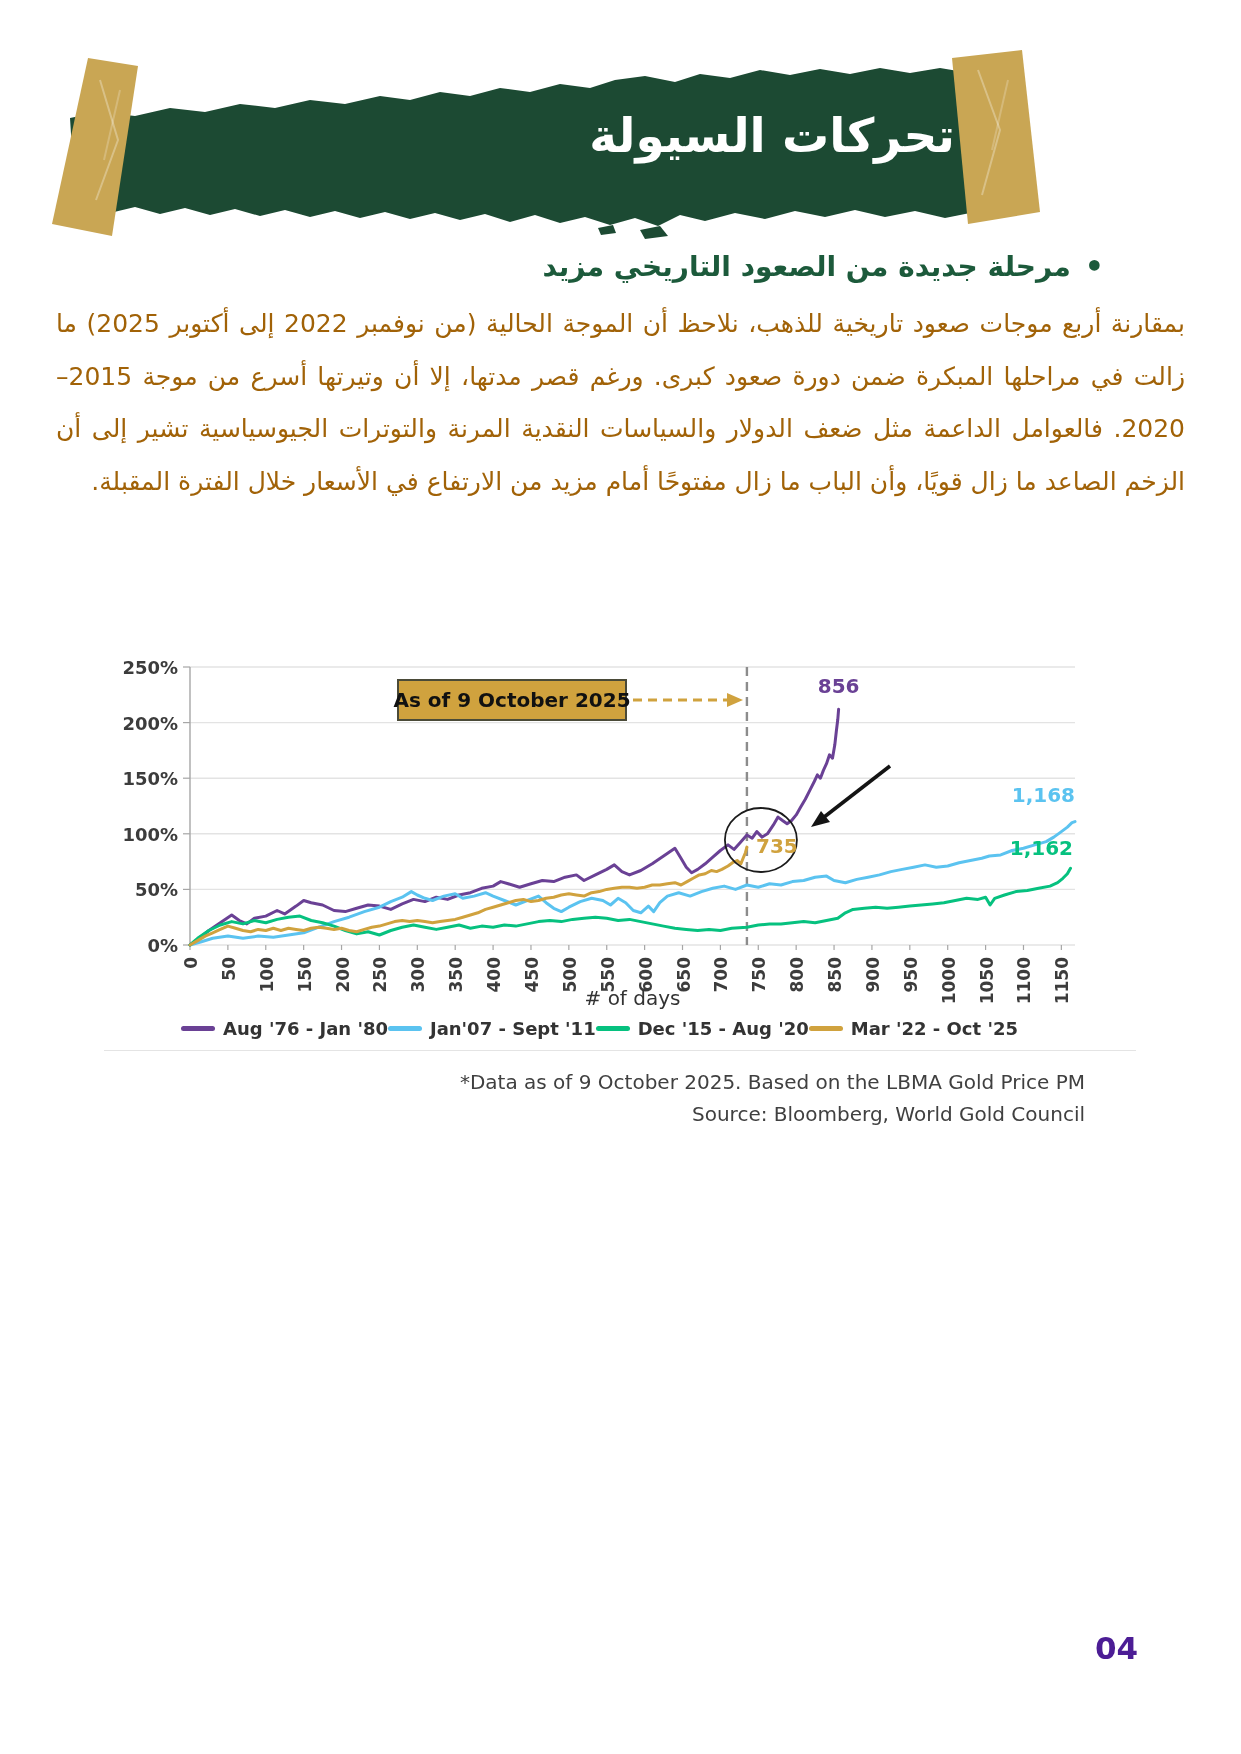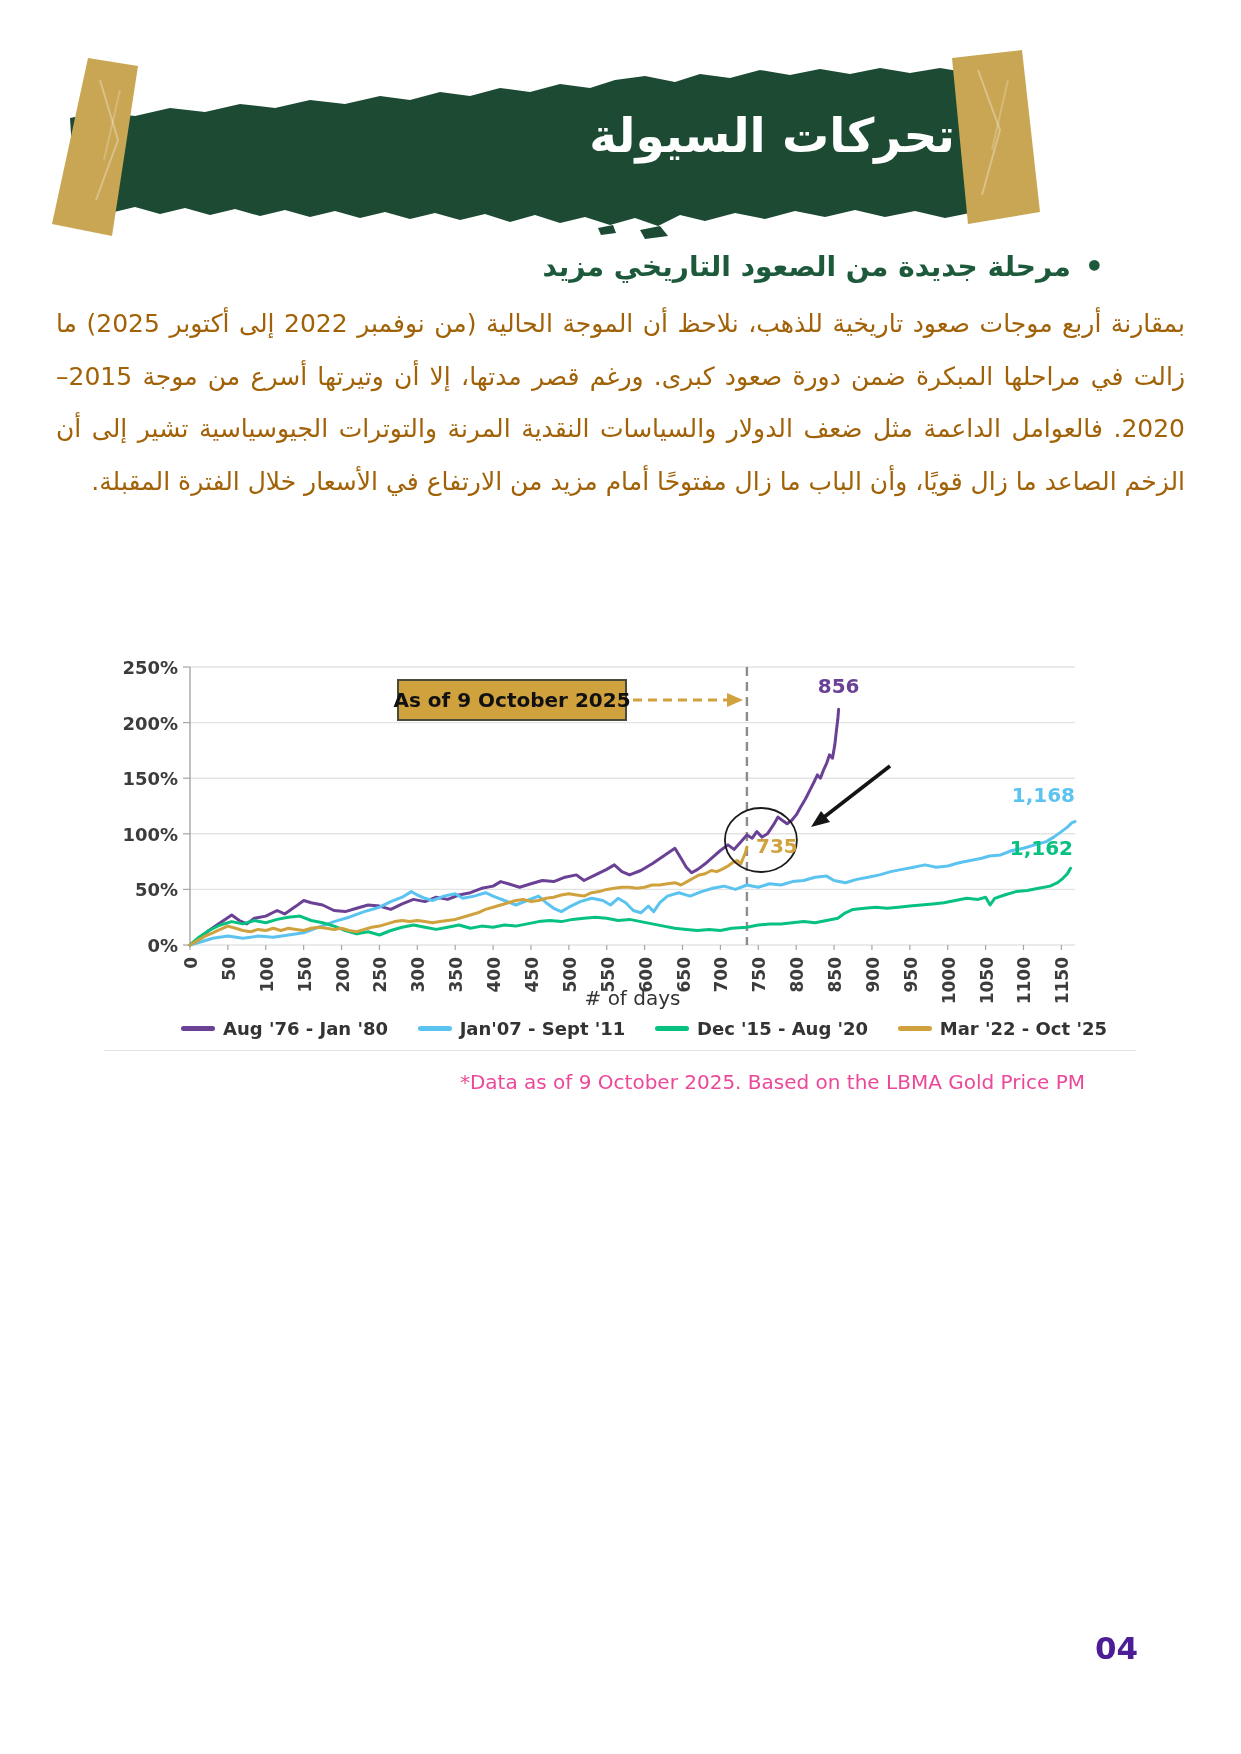--- a/index.html
+++ b/index.html
@@ -8,27 +8,27 @@
   .banner-svg{position:absolute;left:0;top:0;width:1241px;height:260px;}
   .banner-title{position:absolute;top:108px;right:286px;font-size:47px;font-weight:bold;
         color:#ffffff;direction:rtl;letter-spacing:0;margin-left:32px;}
   .section-heading{position:absolute;top:250px;right:137px;direction:rtl;display:flex;
         align-items:center;gap:14px;color:#1C5A3B;font-weight:bold;font-size:28px;}
   .section-heading .bullet{font-size:30px;line-height:1;}
   .body-par{position:absolute;top:298px;left:56px;width:1129px;direction:rtl;
         text-align:justify;font-size:25px;line-height:2.1;color:#a16207;}
   .chart-svg{position:absolute;left:95px;top:565px;width:1050px;height:460px;}
   .legend{position:absolute;left:95px;top:1018px;width:1050px;display:flex;
-        justify-content:space-between;padding:0 38px 0 86px;box-sizing:border-box;}
+        padding:0 38px 0 86px;box-sizing:border-box;}
   .legend-item{display:flex;align-items:center;gap:8px;}
   .legend-swatch{display:inline-block;width:34px;height:5px;border-radius:3px;}
   .legend-label{font-size:18px;color:#333;font-weight:bold;}
   .chart-divider{position:absolute;left:104px;top:1050px;width:1032px;height:1px;background:#e4e4e4;}
   .source-note{position:absolute;top:1066px;right:156px;text-align:right;font-size:20px;
-        line-height:1.6;color:#ec4899;}
+        line-height:1.6;color:#404040;}
   .page-number{position:absolute;top:1630px;left:1095px;font-size:31px;font-weight:bold;color:#4c1d95;}
   svg text{font-family:"DejaVu Sans","Liberation Sans",sans-serif;}
 </style>
 </head>
 <body>
 
 <div class="page">
 
   <svg class="banner-svg" viewBox="0 0 1241 260">
     <path id="banner-shape" d="M 70,118 L 100,112 L 135,116 L 170,108 L 205,112 L 240,104 L 275,108 L 310,100 L 345,104 L 380,96 L 410,100 L 440,92 L 470,96 L 500,88 L 530,92 L 560,84 L 590,88 L 615,80 L 645,76 L 675,82 L 700,74 L 730,78 L 760,70 L 790,75 L 820,69 L 850,74 L 880,68 L 910,73 L 940,68 L 970,73 L 995,69 L 1008,74 L 1003,95 L 1010,120 L 1002,150 L 1009,180 L 1003,205 L 1007,216 L 975,212 L 945,218 L 915,211 L 885,217 L 855,210 L 825,217 L 795,211 L 765,219 L 735,213 L 705,221 L 680,215 L 658,226 L 635,218 L 610,225 L 585,217 L 560,223 L 535,215 L 510,222 L 485,214 L 460,220 L 435,213 L 410,219 L 385,212 L 360,218 L 335,211 L 310,217 L 285,210 L 260,216 L 235,209 L 210,215 L 185,208 L 160,214 L 135,207 L 110,213 L 88,206 L 72,210 L 68,180 L 72,150 Z" fill="#1C4A33"></path>
@@ -166,16 +166,17 @@
       </div>
       <div class="legend-item">
         <span class="legend-swatch" style="background: rgb(208, 162, 62);"></span>
         <span class="legend-label">Mar '22 - Oct '25</span>
       </div>
     </div>
   <div class="chart-divider"></div>
 
   <div class="source-note">
     <div>*Data as of 9 October 2025. Based on the LBMA Gold Price PM</div>
+    <div>Source: Bloomberg, World Gold Council</div>
   </div>
 
   <div class="page-number">04</div>
 </div>
 
 </body></html>

